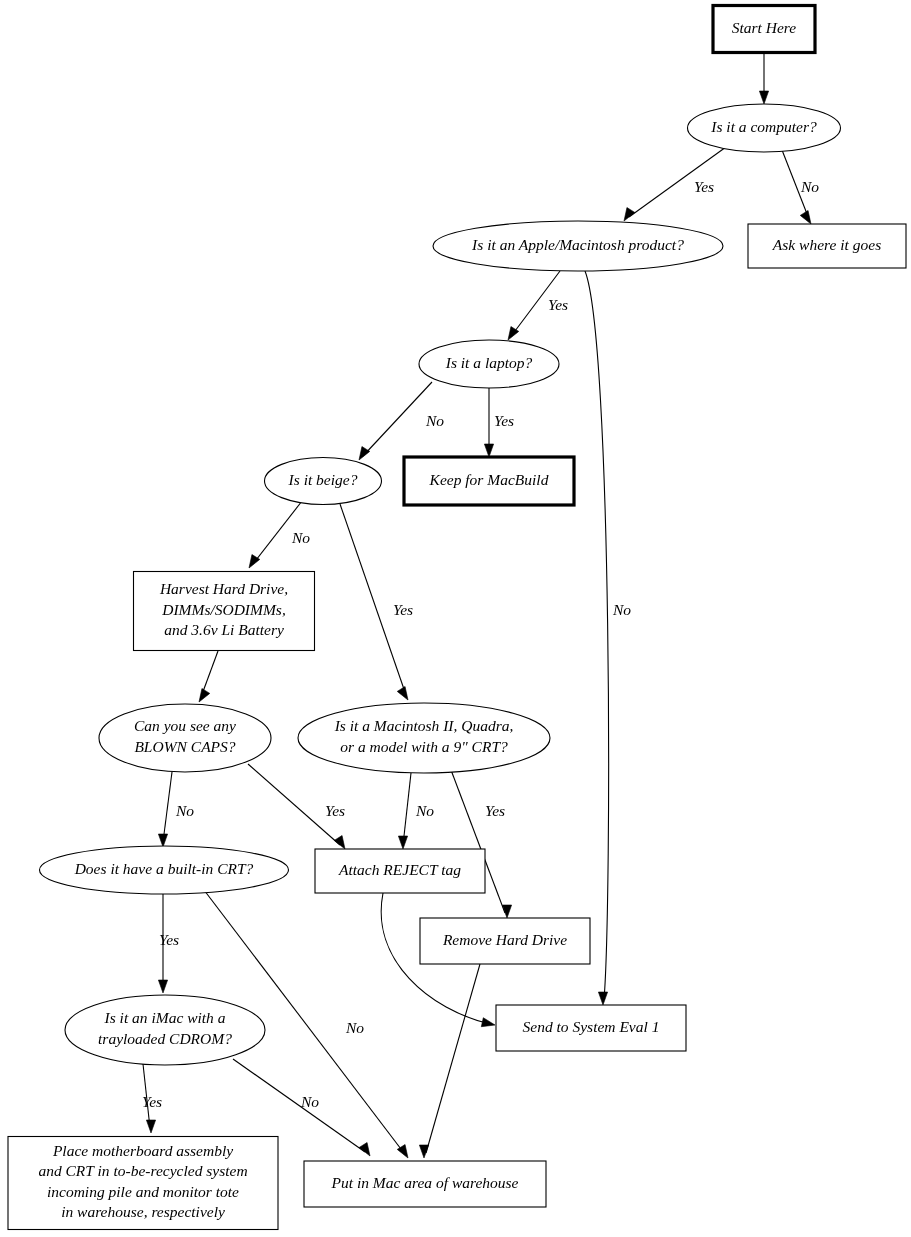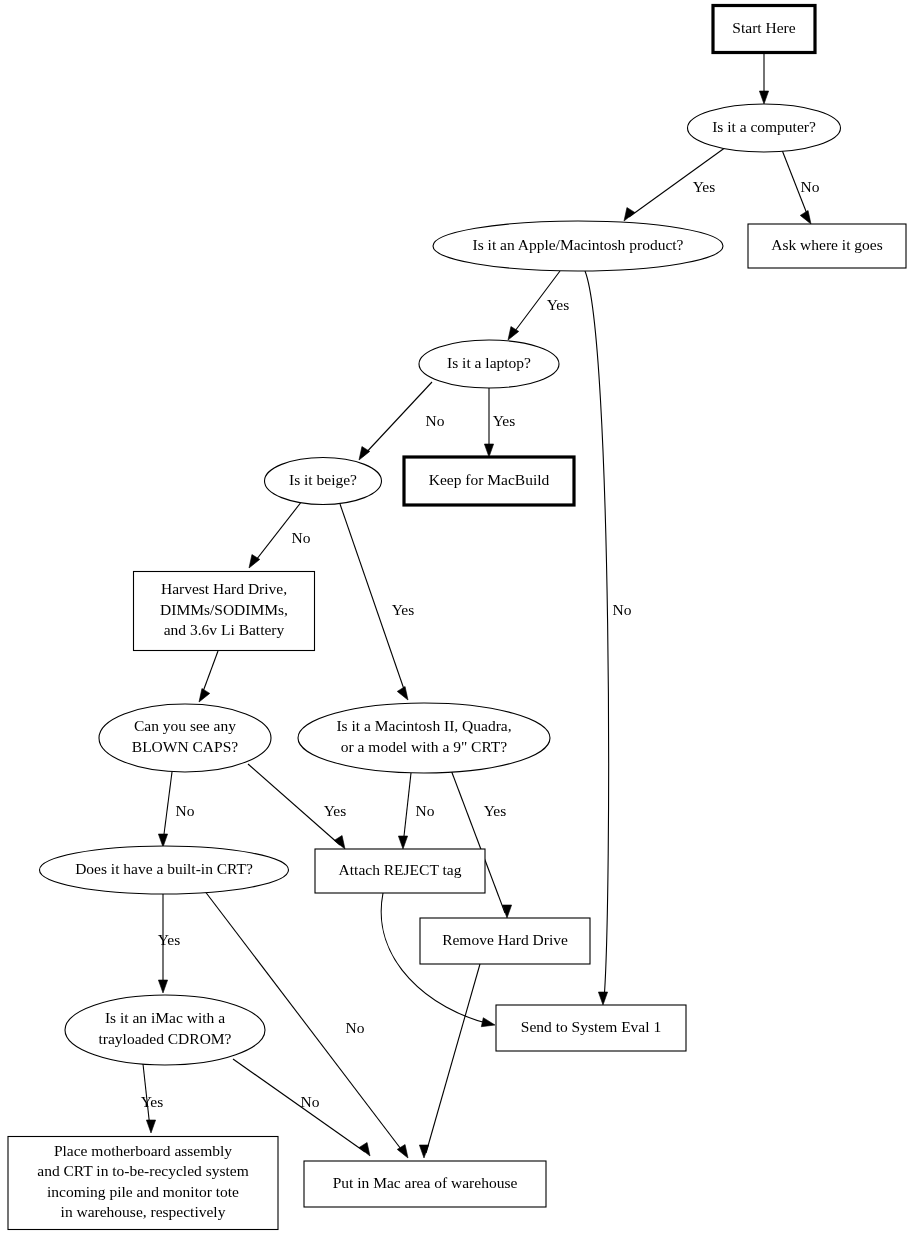--- a/index.html
+++ b/index.html
@@ -7,20 +7,21 @@
     padding: 0;
     background: #ffffff;
   }
   #chart-root {
     position: relative;
     width: 911px;
     height: 1237px;
     background: #ffffff;
     font-family: "Liberation Serif", "DejaVu Serif", serif;
     overflow: hidden;
+    font-style: italic;
   }
   svg#flow {
     position: absolute;
     top: 0;
     left: 0;
     width: 911px;
     height: 1237px;
     display: block;
   }
   .node-shape {

